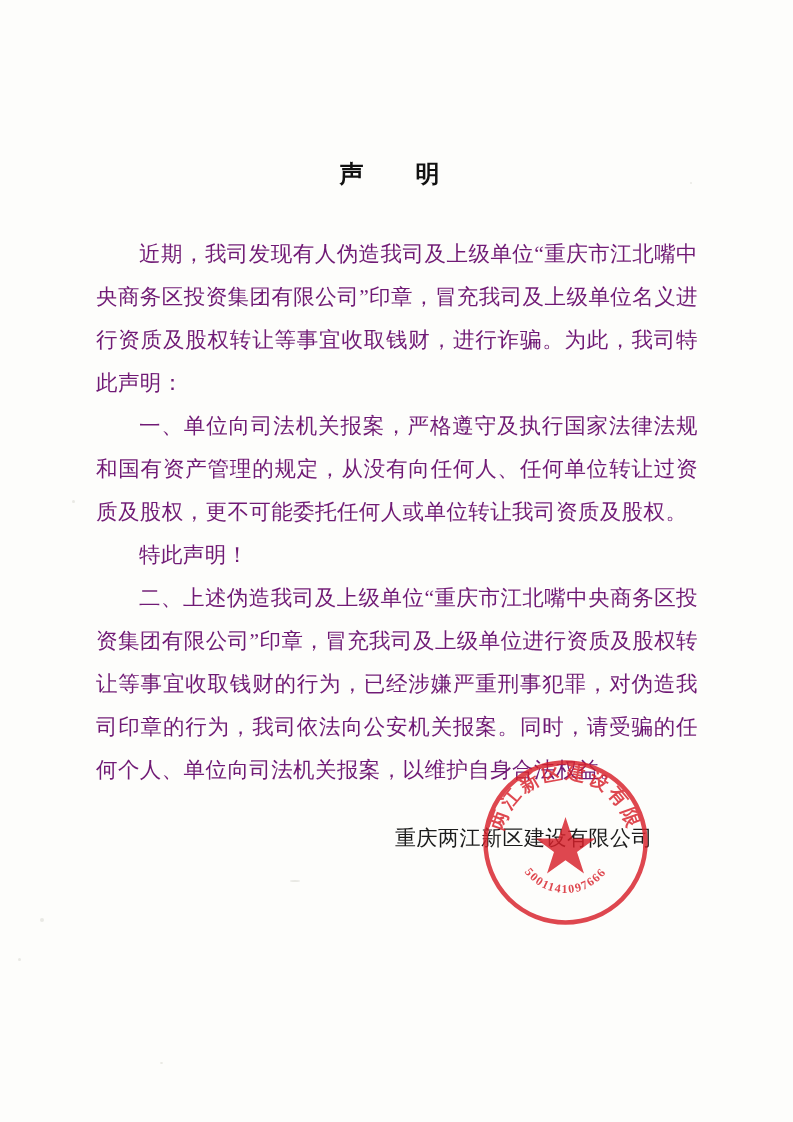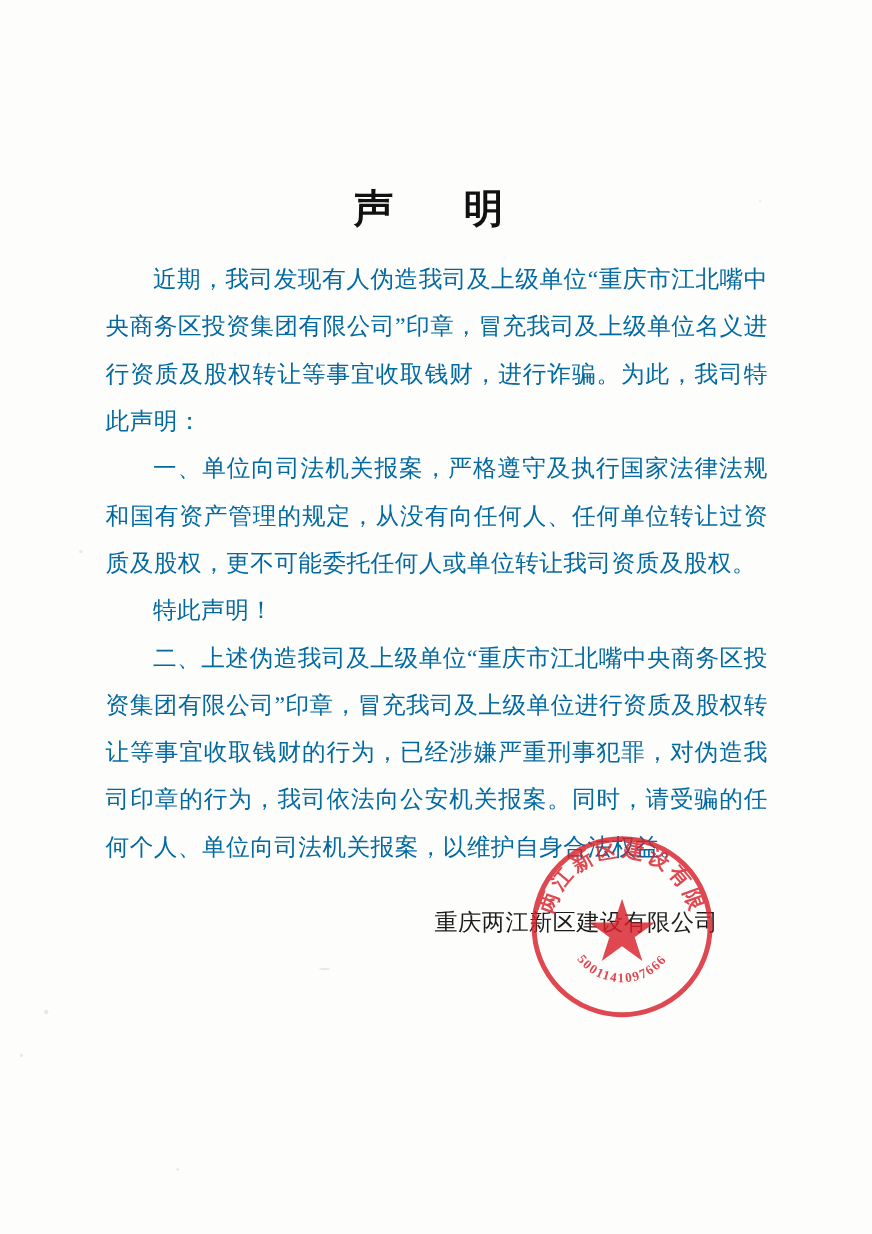--- a/index.html
+++ b/index.html
@@ -34,42 +34,42 @@
     inset: 0;
     padding: 0;
   }
 
   .doc-title {
     position: absolute;
     top: 142px;
     left: 0;
     width: 100%;
     text-align: center;
-    font-size: 36px;
+    font-size: 24px;
     font-weight: bold;
     letter-spacing: 14px;
     font-family: "Liberation Serif", "DejaVu Serif", serif;
     color: #111;
   }
 
   .body-block {
     position: absolute;
     top: 233px;
     left: 96px;
     width: 602px;
   }
 
   .para {
     font-size: 21.5px;
     line-height: 43px;
     text-align: justify;
     text-justify: inter-ideograph;
     text-indent: 2em;
     margin: 0 0 0 0;
-    color: #0369a1;
+    color: #701a75;
     letter-spacing: .4px;
   }
 
   .sign-block {
     position: absolute;
     top: 818px;
     left: 0;
     width: 100%;
   }
   .sign-line {

